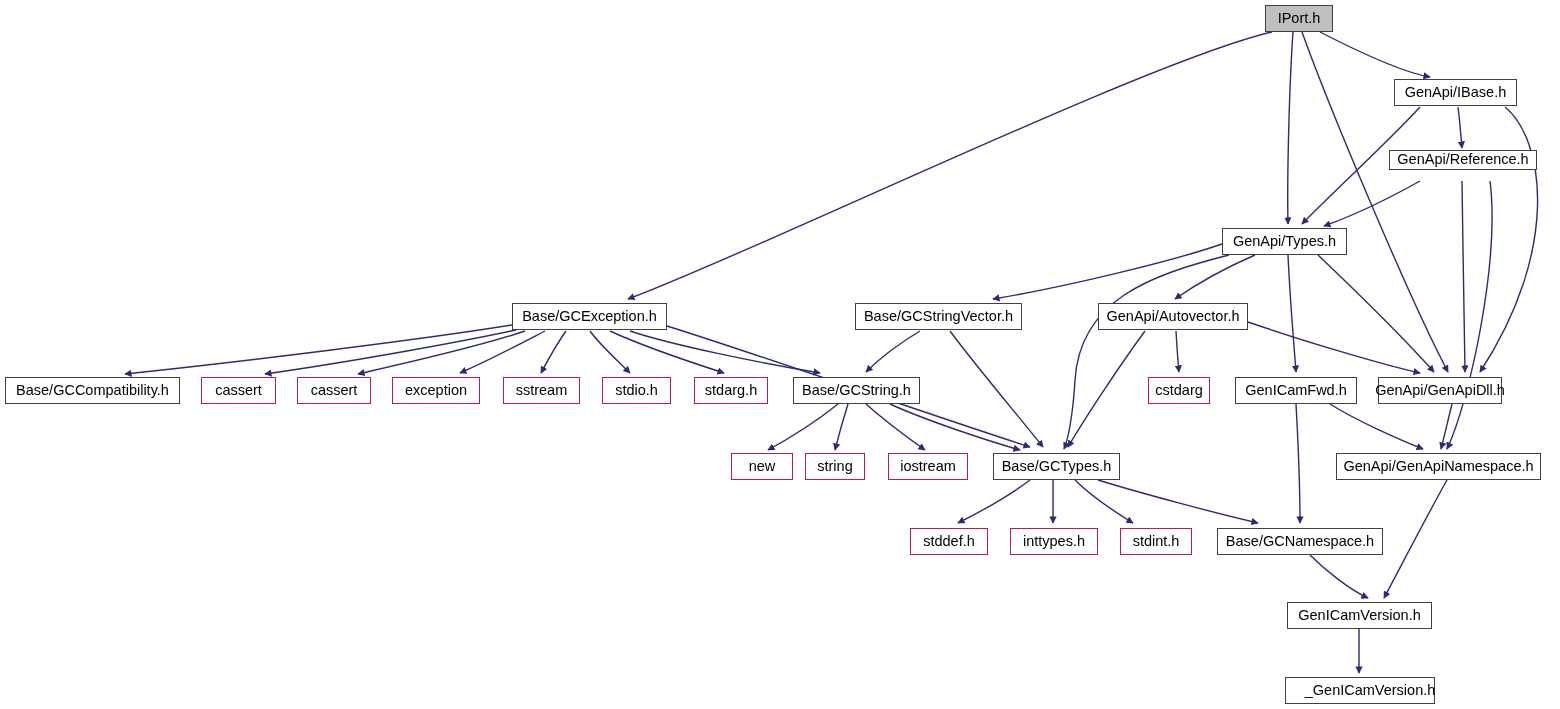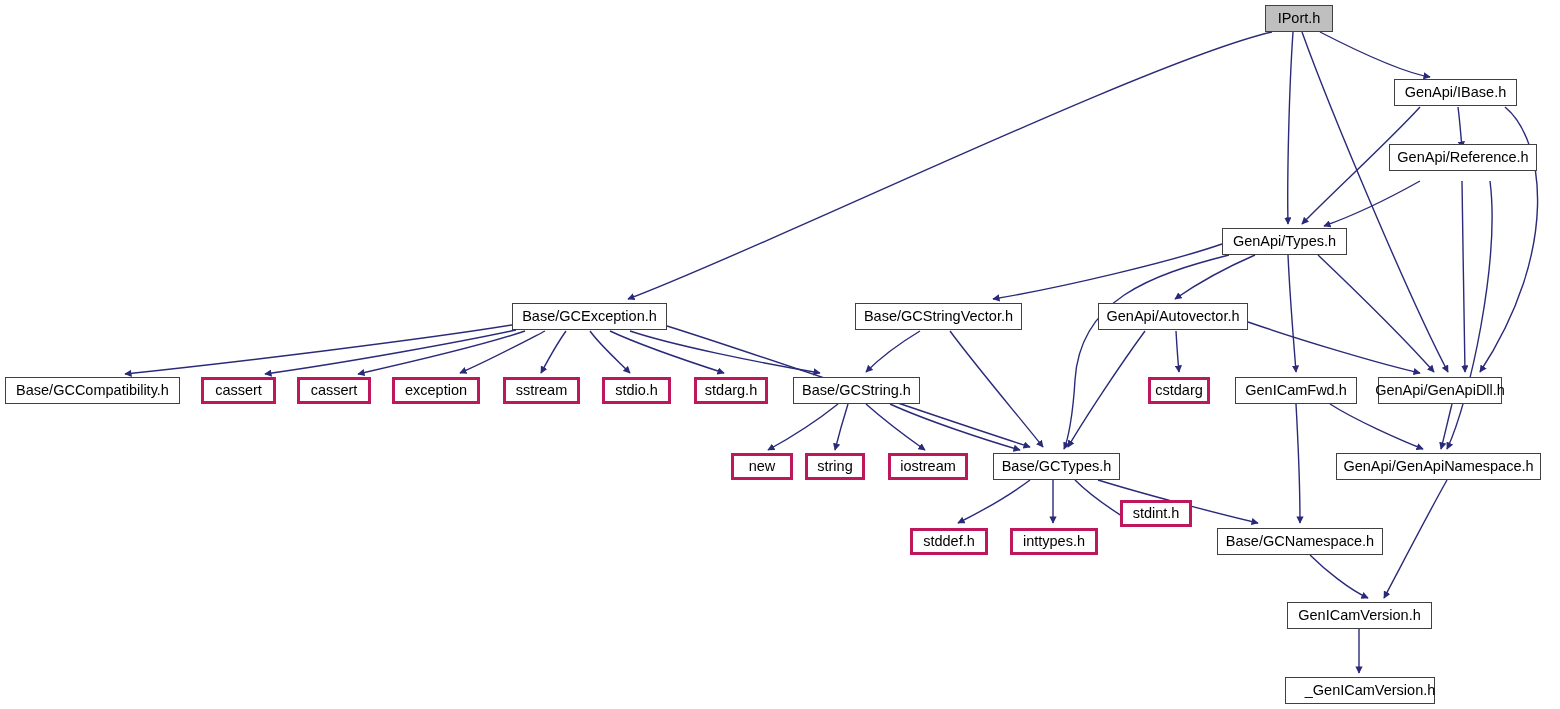--- a/index.html
+++ b/index.html
@@ -24,21 +24,21 @@
   .node {
     position: absolute;
     box-sizing: border-box;
     display: flex;
     align-items: center;
     justify-content: center;
     font-size: 14.5px;
     color: #000000;
     white-space: nowrap;
     background: #ffffff;
-    border: 3px solid #be185d;
+    border: 1px solid #be185d;
     z-index: 5;
   }
   .node.internal {
     border: 1.6px solid #404040;
   }
   .node.current {
     border: 1.6px solid #404040;
     background: #bfbfbf;
     justify-content: center;
   }
@@ -104,21 +104,21 @@
         <path d="M1359,629 C1359,648 1359,665 1359,673" marker-end="url(#arrow)"></path>
       </g>
   </svg>
   <div id="node-layer">
       <div class="node current" style="left: 1265px; top: 5px; width: 68px; height: 27px;">
         <span>IPort.h</span>
       </div>
       <div class="node internal" style="left: 1394px; top: 79px; width: 123px; height: 27px;">
         <span>GenApi/IBase.h</span>
       </div>
-      <div class="node internal" style="left: 1389px; top: 144px; width: 148px; height: 27px;">
+      <div class="node internal" style="left: 1389px; top: 150px; width: 148px; height: 20px;">
         <span>GenApi/Reference.h</span>
       </div>
       <div class="node internal" style="left: 1222px; top: 228px; width: 125px; height: 27px;">
         <span>GenApi/Types.h</span>
       </div>
       <div class="node internal" style="left: 512px; top: 303px; width: 155px; height: 27px;">
         <span>Base/GCException.h</span>
       </div>
       <div class="node internal" style="left: 855px; top: 303px; width: 167px; height: 27px;">
         <span>Base/GCStringVector.h</span>
@@ -173,21 +173,21 @@
       </div>
       <div class="node internal" style="left: 1336px; top: 453px; width: 205px; height: 27px;">
         <span>GenApi/GenApiNamespace.h</span>
       </div>
       <div class="node external" style="left: 910px; top: 528px; width: 78px; height: 27px;">
         <span>stddef.h</span>
       </div>
       <div class="node external" style="left: 1010px; top: 528px; width: 88px; height: 27px;">
         <span>inttypes.h</span>
       </div>
-      <div class="node external" style="left: 1120px; top: 500px; width: 72px; height: 27px;">
+      <div class="node external" style="left: 1120px; top: 528px; width: 72px; height: 27px;">
         <span>stdint.h</span>
       </div>
       <div class="node internal" style="left: 1217px; top: 528px; width: 166px; height: 27px;">
         <span>Base/GCNamespace.h</span>
       </div>
       <div class="node internal" style="left: 1287px; top: 602px; width: 145px; height: 27px;">
         <span>GenICamVersion.h</span>
       </div>
       <div class="node internal" style="left: 1285px; top: 677px; width: 150px; height: 27px; padding-left: 20px;">
         <span>_GenICamVersion.h</span>

